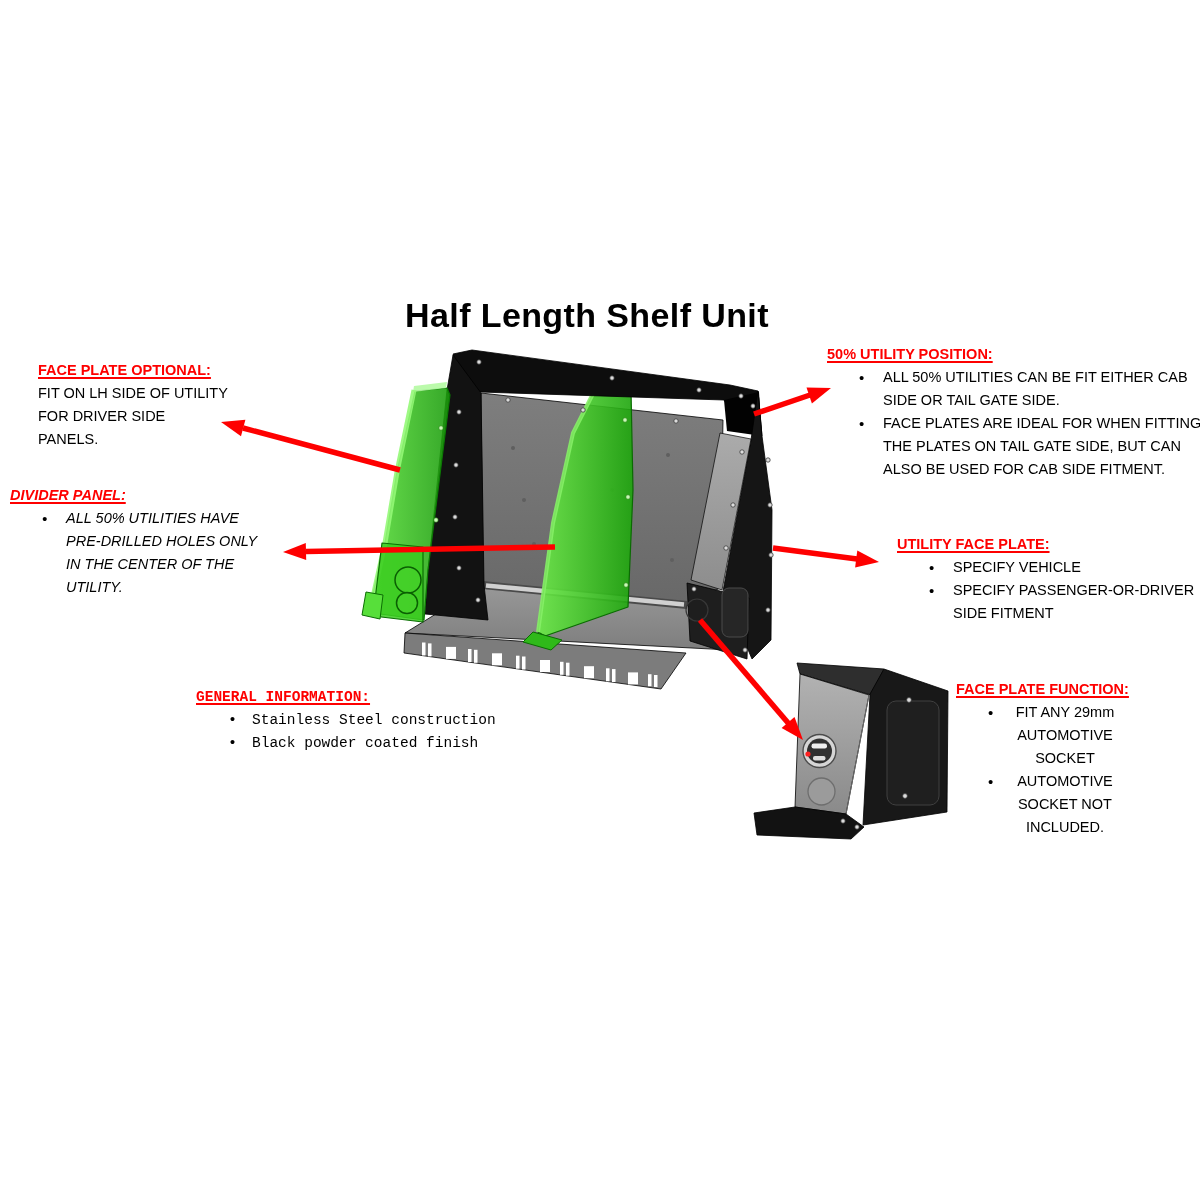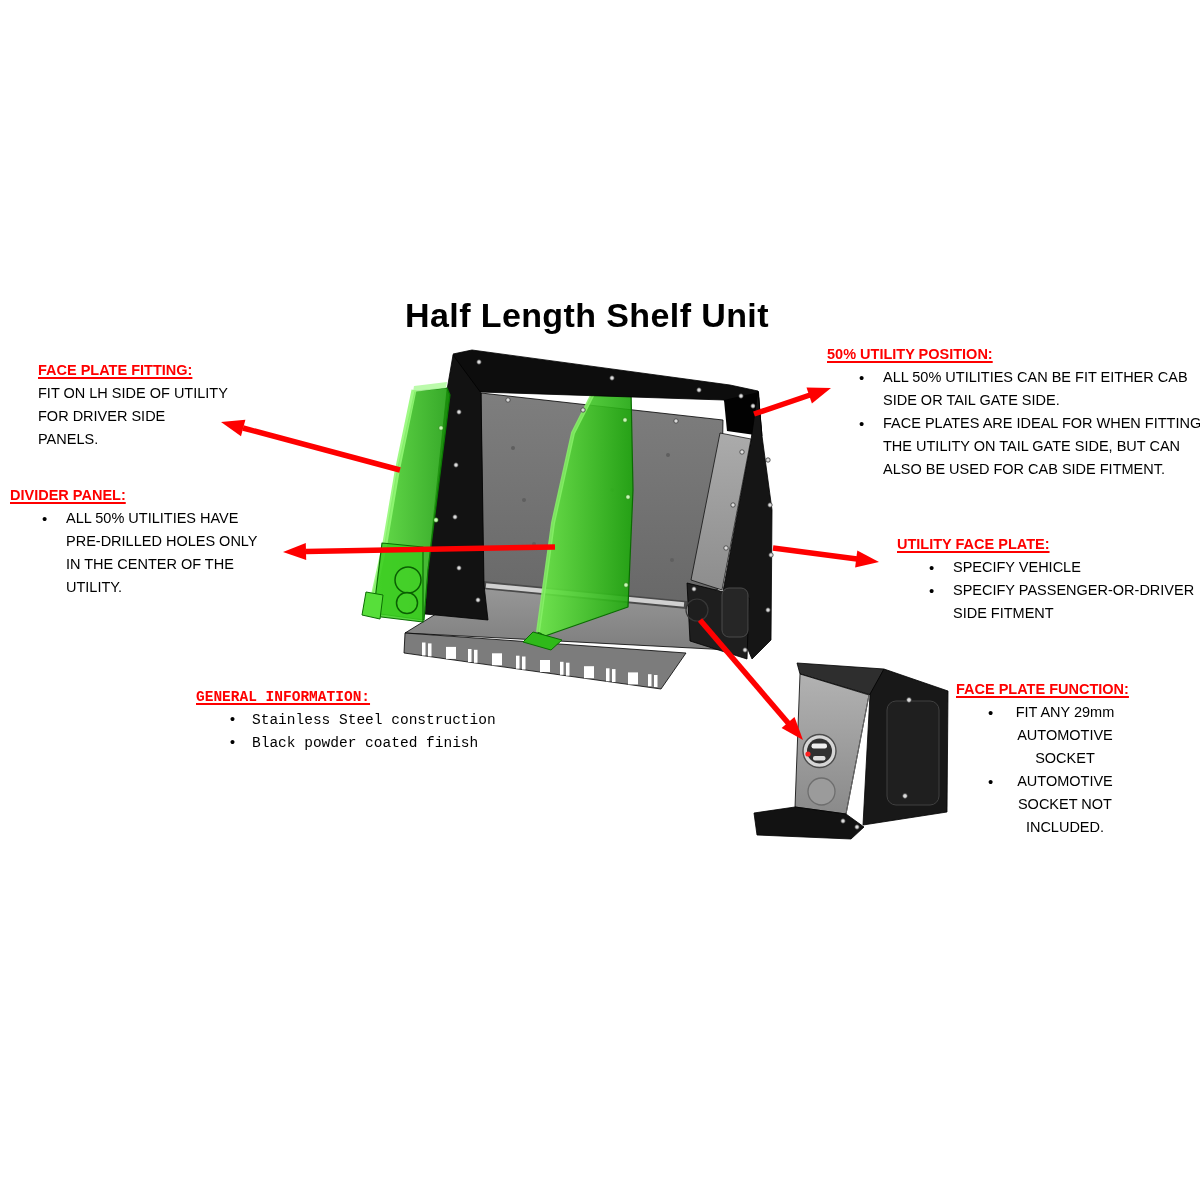--- a/index.html
+++ b/index.html
@@ -15,21 +15,21 @@
   .ann { position:absolute; font-size:14.5px; line-height:23px; }
   .ann .hd {
     color:var(--accent-red,#f00); font-weight:bold; text-decoration:underline;
     text-underline-offset:2px; text-decoration-thickness:1.5px; white-space:nowrap;
   }
   .ann .ln, .ann .sub { white-space:nowrap; }
   .ann ul { list-style:none; margin:0; padding:0 11px 0 30px; }
   .ann li { position:relative; padding-left:26px; }
   .ann li::before { content:"\2022"; position:absolute; left:2px; top:0; font-size:15px; }
   #ann-face-plate-position { left:38px;  top:359px; }
-  #ann-divider-panel       { left:10px;  top:484px; }
+  #ann-divider-panel       { left:10px;  top:484px;font-style:italic; }
   #ann-general-information { left:196px; top:686px;font-family:Liberation Mono, monospace; }
   #ann-utility-position    { left:827px; top:343px; }
   #ann-utility-face-plate  { left:897px; top:533px; }
   #ann-face-plate-function { left:956px; top:678px;text-align:center; }
   .arrow line    { stroke:var(--accent-red,#f00); stroke-width:5.5; }
   .arrow polygon { fill:var(--accent-red,#f00); }
   .scr  { fill:#dcdcdc; stroke:#3a3a3a; stroke-width:0.8; }
   .scrd { fill:#5f5f5f; }
   .scrg { fill:#c9f9b8; stroke:#2c7d18; stroke-width:0.6; }
 </style>
@@ -201,21 +201,21 @@
   </g>
   <g class="arrow">
     <line x1="700" y1="620" x2="789" y2="724"></line>
     <polygon points="803,740 781.6,728 794.5,717"></polygon>
   </g>
 </svg>
 
 <div id="page-title">Half Length Shelf Unit</div>
 
 <div class="ann" id="ann-face-plate-position">
-  <div class="hd">FACE PLATE FITTING:</div>
+  <div class="hd">FACE PLATE OPTIONAL:</div>
   <div class="ln">FIT ON LH SIDE OF UTILITY</div>
   <div class="ln">FOR DRIVER SIDE</div>
   <div class="ln">PANELS.</div>
 </div>
 
 <div class="ann" id="ann-divider-panel">
   <div class="hd">DIVIDER PANEL:</div>
   <ul>
     <li>
       <div class="ln">ALL 50% UTILITIES HAVE</div>
@@ -240,21 +240,21 @@
 
 <div class="ann" id="ann-utility-position">
   <div class="hd">50% UTILITY POSITION:</div>
   <ul>
     <li>
       <div class="ln">ALL 50% UTILITIES CAN BE FIT EITHER CAB</div>
       <div class="ln">SIDE OR TAIL GATE SIDE.</div>
     </li>
     <li>
       <div class="ln">FACE PLATES ARE IDEAL FOR WHEN FITTING</div>
-      <div class="ln">THE UTILITY ON TAIL GATE SIDE, BUT CAN</div>
+      <div class="ln">THE PLATES ON TAIL GATE SIDE, BUT CAN</div>
       <div class="ln">ALSO BE USED FOR CAB SIDE FITMENT.</div>
     </li>
   </ul>
 </div>
 
 <div class="ann" id="ann-utility-face-plate">
   <div class="hd">UTILITY FACE PLATE:</div>
   <ul>
     <li>
       <div class="ln">SPECIFY VEHICLE</div>

